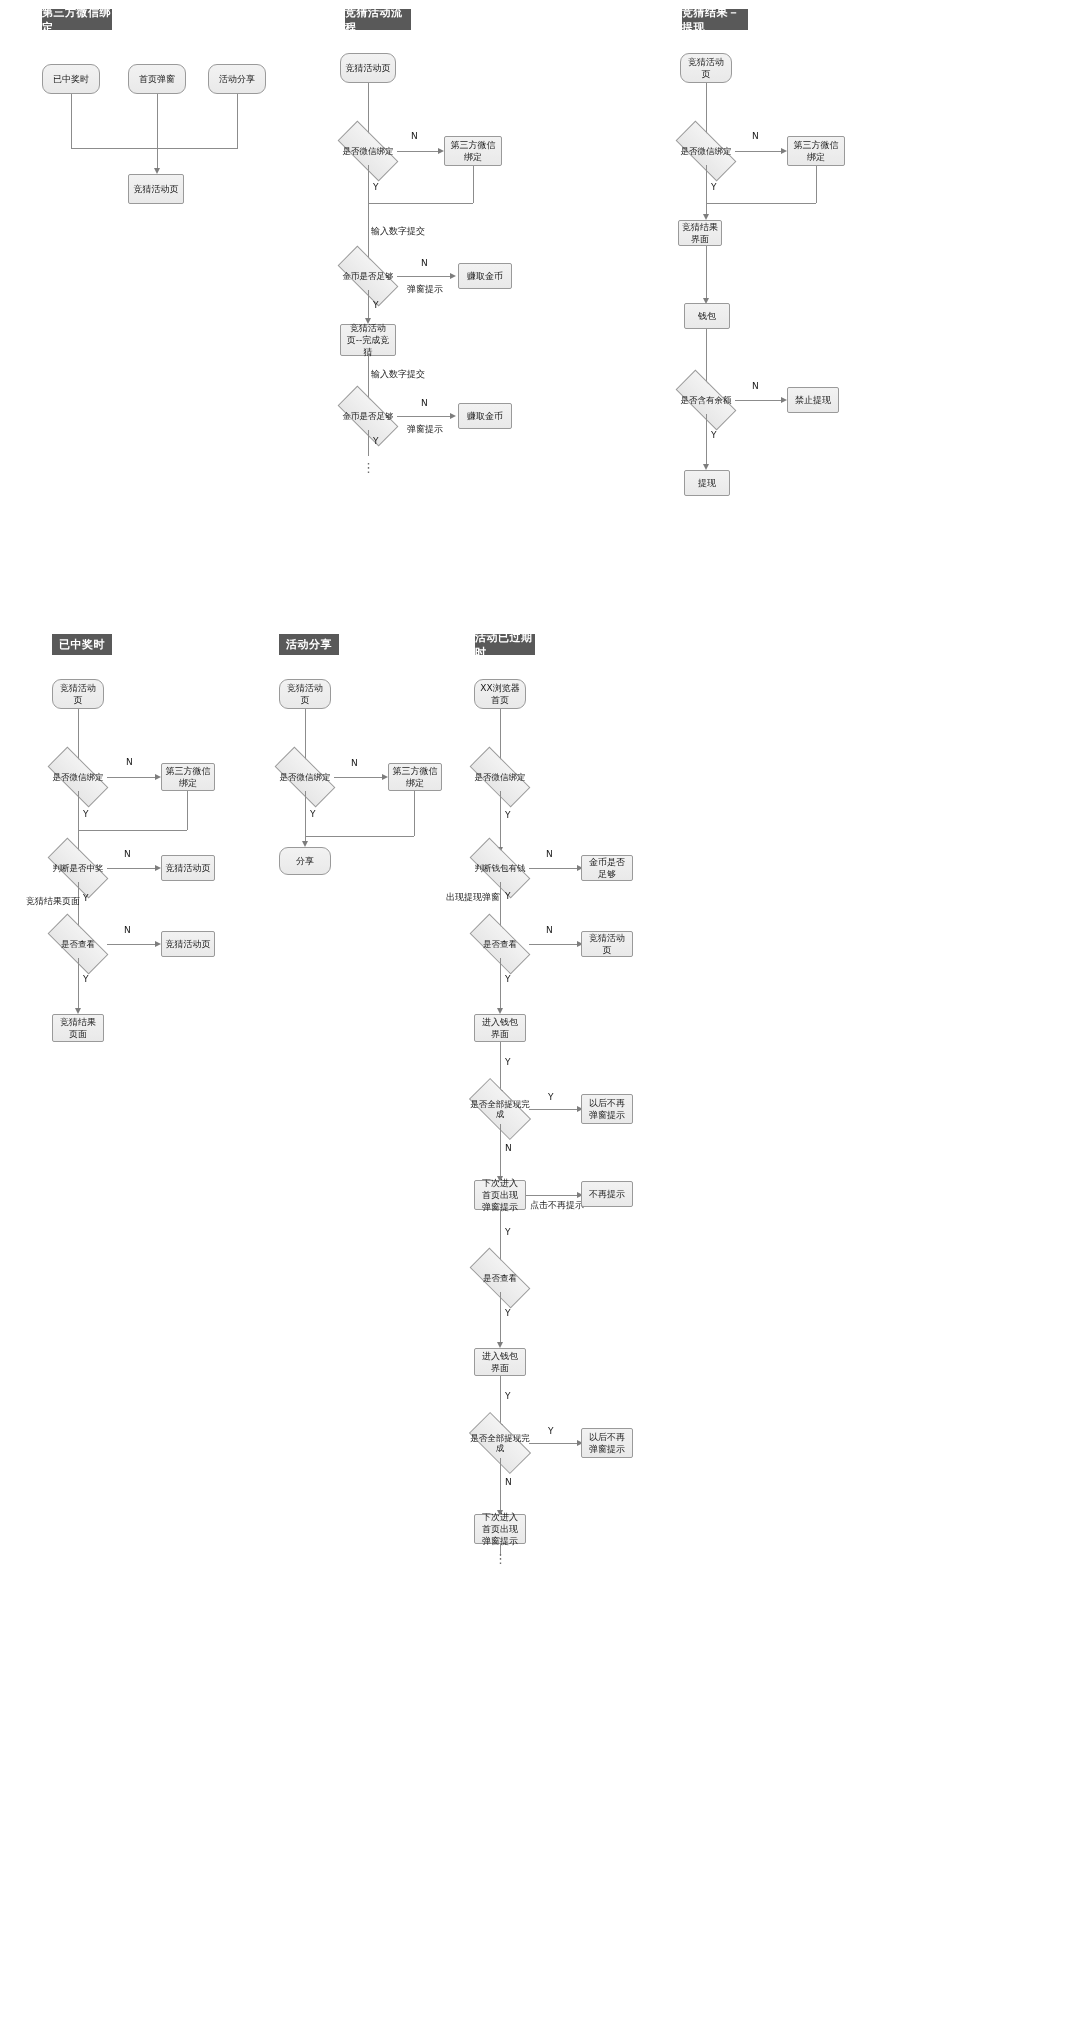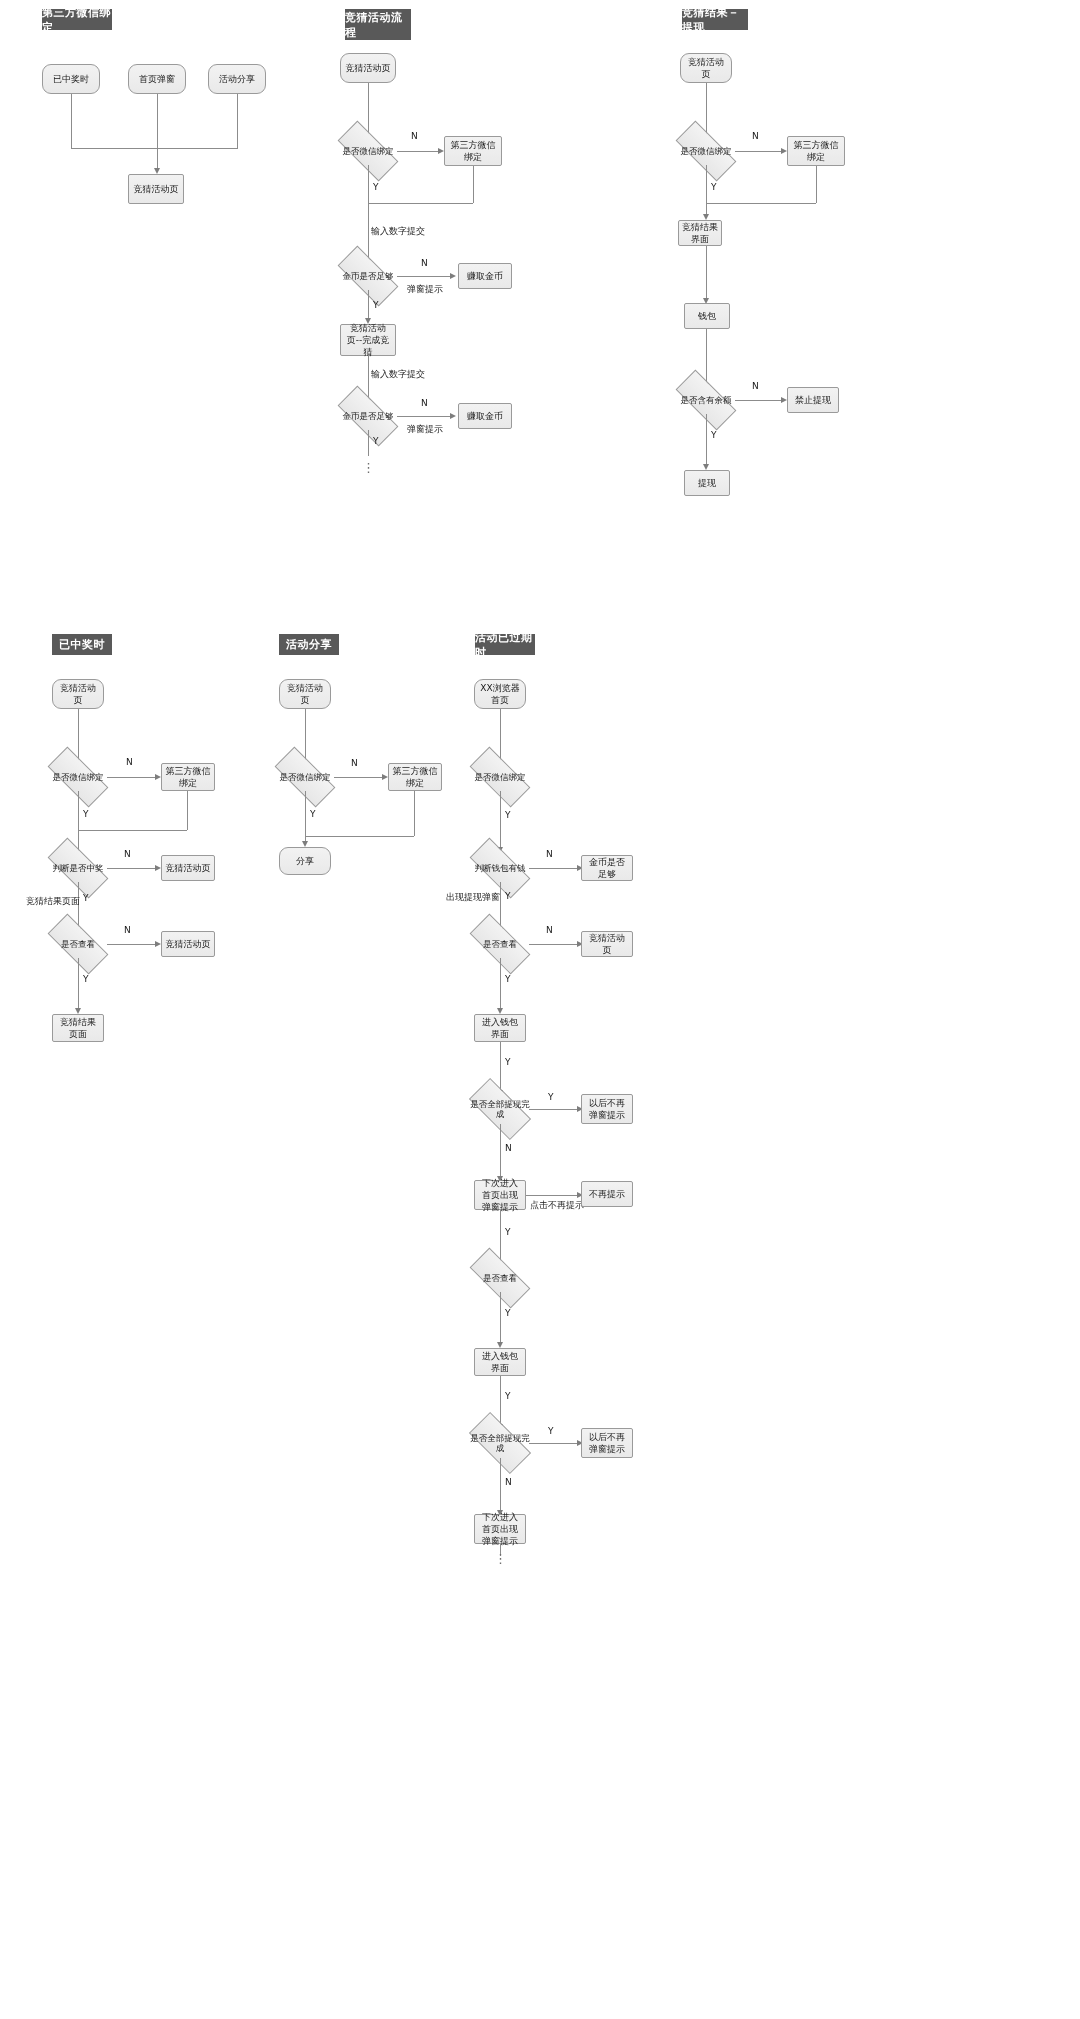--- a/index.html
+++ b/index.html
@@ -91,21 +91,21 @@
   <div class="node rounded" style="left:128px;top:64px;width:58px;height:30px;">首页弹窗</div>
   <div class="node rounded" style="left:208px;top:64px;width:58px;height:30px;">活动分享</div>
 
   <div class="ln v" style="left:71px;top:94px;height:54px;"></div>
   <div class="ln v" style="left:237px;top:94px;height:54px;"></div>
   <div class="ln h" style="left:71px;top:148px;width:167px;"></div>
   <div class="ln v" style="left:157px;top:94px;height:78px;"></div>
   <div class="arw down" style="left:153.5px;top:168px;"></div>
   <div class="node rect" style="left:128px;top:174px;width:56px;height:30px;">竞猜活动页</div>
 
-  <div class="banner" style="left:345px;top:9px;width:66px;height:31px;">竞猜活动流程</div>
+  <div class="banner" style="left:345px;top:9px;width:66px;height:21px;">竞猜活动流程</div>
 
   <div class="node rounded" style="left:340px;top:53px;width:56px;height:30px;">竞猜活动页</div>
   <div class="ln v" style="left:368px;top:83px;height:58px;"></div>
   <div class="arw down" style="left:364.5px;top:139px;"></div>
 
   <div class="diamond" style="left:339px;top:137px;width:58px;height:28px;">
     <div class="shape"></div>
     <div class="txt">是否微信绑定</div>
   </div>
   <div class="ln h" style="left:397px;top:151px;width:41px;"></div>

